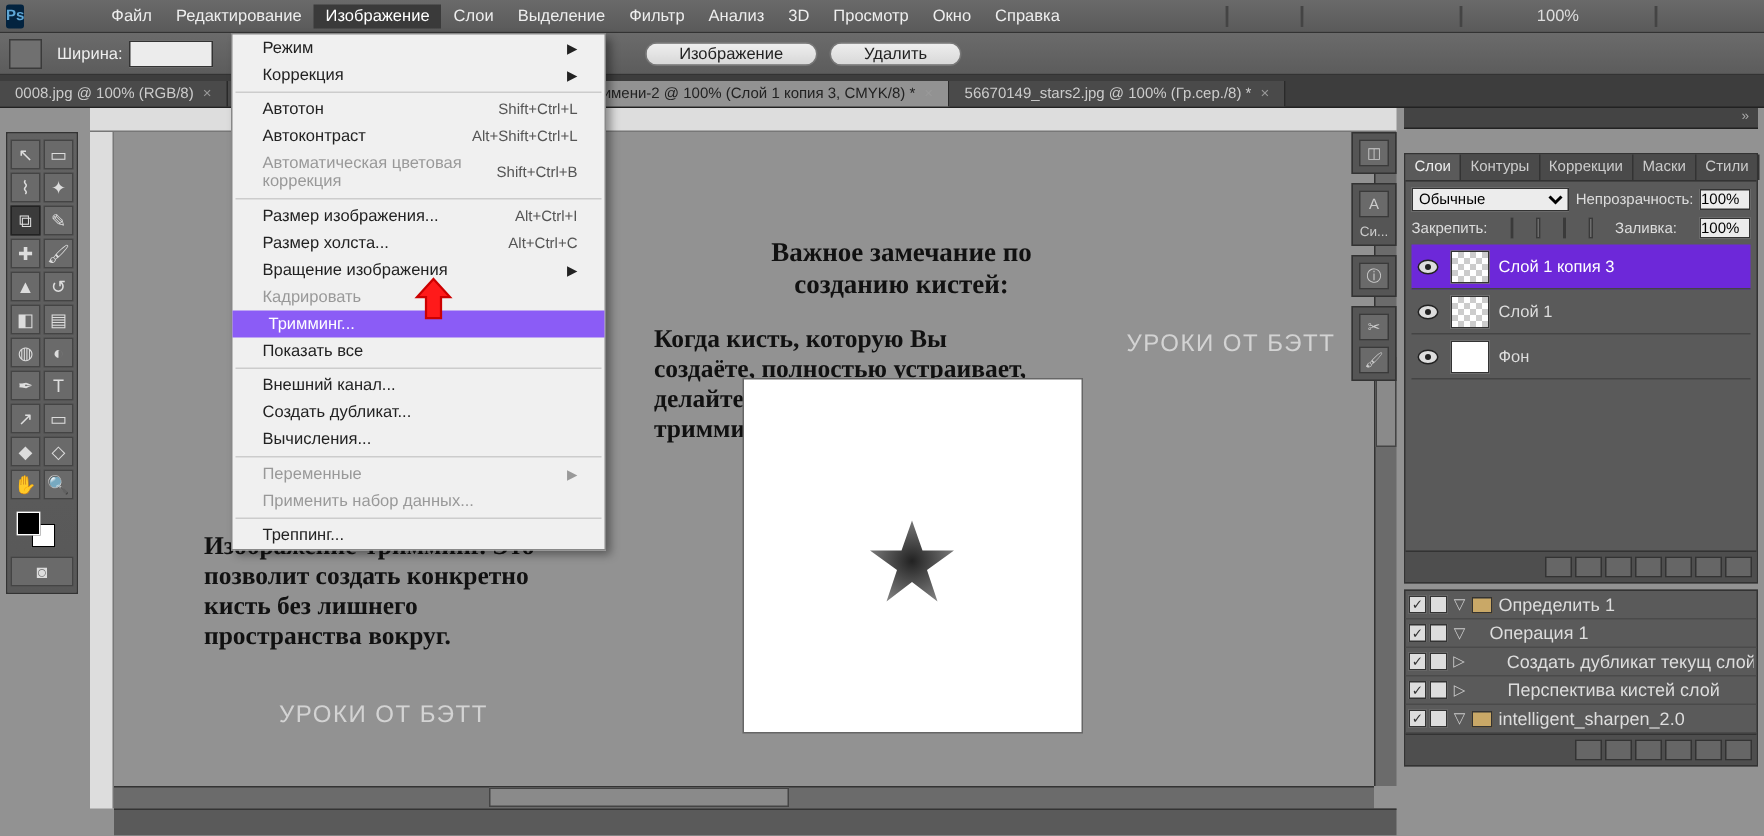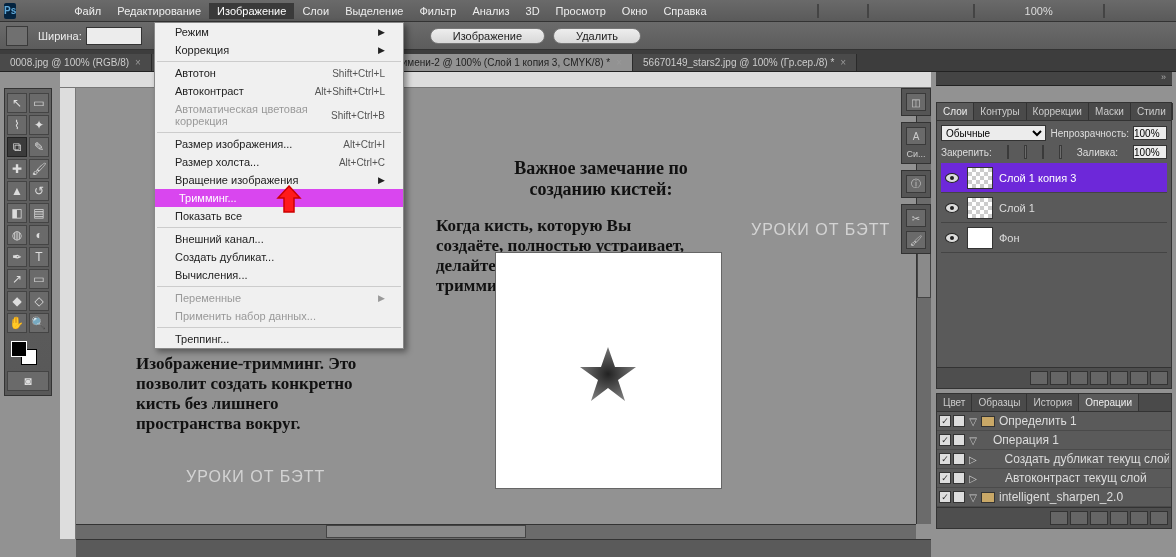--- a/index.html
+++ b/index.html
@@ -45,21 +45,21 @@
   .tool { width:20px; height:20px; background:#6a6a6a; border:1px solid #444; display:flex; align-items:center; justify-content:center; color:#ddd; font-size:12px; cursor:default;}
   .tool.sel { background:#3b3b3b; border-color:#222; }
   .swatches { grid-column: 1 / span 2; height:30px; position:relative; margin-top:4px; }
   .sw-fg { position:absolute; width:16px; height:16px; background:#000; border:1px solid #fff; left:4px; top:2px; }
   .sw-bg { position:absolute; width:16px; height:16px; background:#fff; border:1px solid #000; left:14px; top:10px; }
   
   
   .dropdown { position:absolute; top:22px; left:154px; width:250px; background:#f0f0f0; border:1px solid #888; box-shadow: 3px 3px 6px rgba(0,0,0,0.4); z-index:100; }
   .dd-item { padding: 3px 18px 3px 20px; color:#222; display:flex; justify-content:space-between; align-items:center; cursor:default; font-size:11px; }
   .dd-item.disabled { color:#999; }
-  .dd-item.highlight { background:#d946ef; color:#fff;padding-left:24px; }
+  .dd-item.highlight { background:#8b5cf6; color:#fff;padding-left:24px; }
   .dd-item .arrow { font-size:9px; }
   .dd-sep { height:1px; background:#ccc; margin:2px 2px; }
   .dd-shortcut { color:#555; font-size:10px; }
   
   
   .red-arrow { position:absolute; top:184px; left:274px; z-index:101; pointer-events:none; }
   
   
   .note-title { position:absolute; top:70px; left:400px; font-family: Georgia, serif; font-size:18px; font-weight:bold; color:#111; text-align:center; width:250px; }
   .note-body { position:absolute; top:128px; left:360px; font-family: Georgia, serif; font-size:17px; font-weight:bold; color:#111; width:260px; }
@@ -312,26 +312,20 @@
         <div class="footer-icon"></div>
         <div class="footer-icon"></div>
         <div class="footer-icon"></div>
         <div class="footer-icon"></div>
         <div class="footer-icon"></div>
         <div class="footer-icon"></div>
       </div>
     </div>
 
     <div class="panel">
-      <div class="panel-tabs" id="action-tabs">
-          <div class="panel-tab">Цвет</div>
-          <div class="panel-tab">Образцы</div>
-          <div class="panel-tab">История</div>
-          <div class="panel-tab active">Операции</div>
-        </div>
       <div class="panel-body" id="action-list" style="padding:0;">
           <div class="action-row">
             <div class="chk">✓</div>
             <div class="chk"></div>
             <span class="act-toggle">▽</span>
             <span style="width:0px;display:inline-block;"></span>
             <div class="act-folder"></div>
             <span class="act-name">Определить 1</span>
           </div>
           <div class="action-row">
@@ -346,21 +340,21 @@
             <div class="chk"></div>
             <span class="act-toggle">▷</span>
             <span style="width:24px;display:inline-block;"></span>
             <span class="act-name">Создать дубликат текущ слой</span>
           </div>
           <div class="action-row">
             <div class="chk">✓</div>
             <div class="chk"></div>
             <span class="act-toggle">▷</span>
             <span style="width:24px;display:inline-block;"></span>
-            <span class="act-name">Автоконтраст текущ слой</span>
+            <span class="act-name">Перспектива кистей слой</span>
           </div>
           <div class="action-row">
             <div class="chk">✓</div>
             <div class="chk"></div>
             <span class="act-toggle">▽</span>
             <span style="width:0px;display:inline-block;"></span>
             <div class="act-folder"></div>
             <span class="act-name">intelligent_sharpen_2.0</span>
           </div>
         </div>
@@ -404,20 +398,23 @@
       <span class="dd-shortcut">Alt+Ctrl+I</span>
     </div>
     <div class="dd-item">
       <span>Размер холста...</span>
       <span class="dd-shortcut">Alt+Ctrl+C</span>
     </div>
     <div class="dd-item">
       <span>Вращение изображения</span>
       <span class="arrow">▶</span>
     </div>
+    <div class="dd-item disabled">
+      <span>Кадрировать</span>
+    </div>
     <div class="dd-item highlight">
       <span>Тримминг...</span>
     </div>
     <div class="dd-item">
       <span>Показать все</span>
     </div>
     <div class="dd-sep"></div>
     <div class="dd-item">
       <span>Внешний канал...</span>
     </div>

